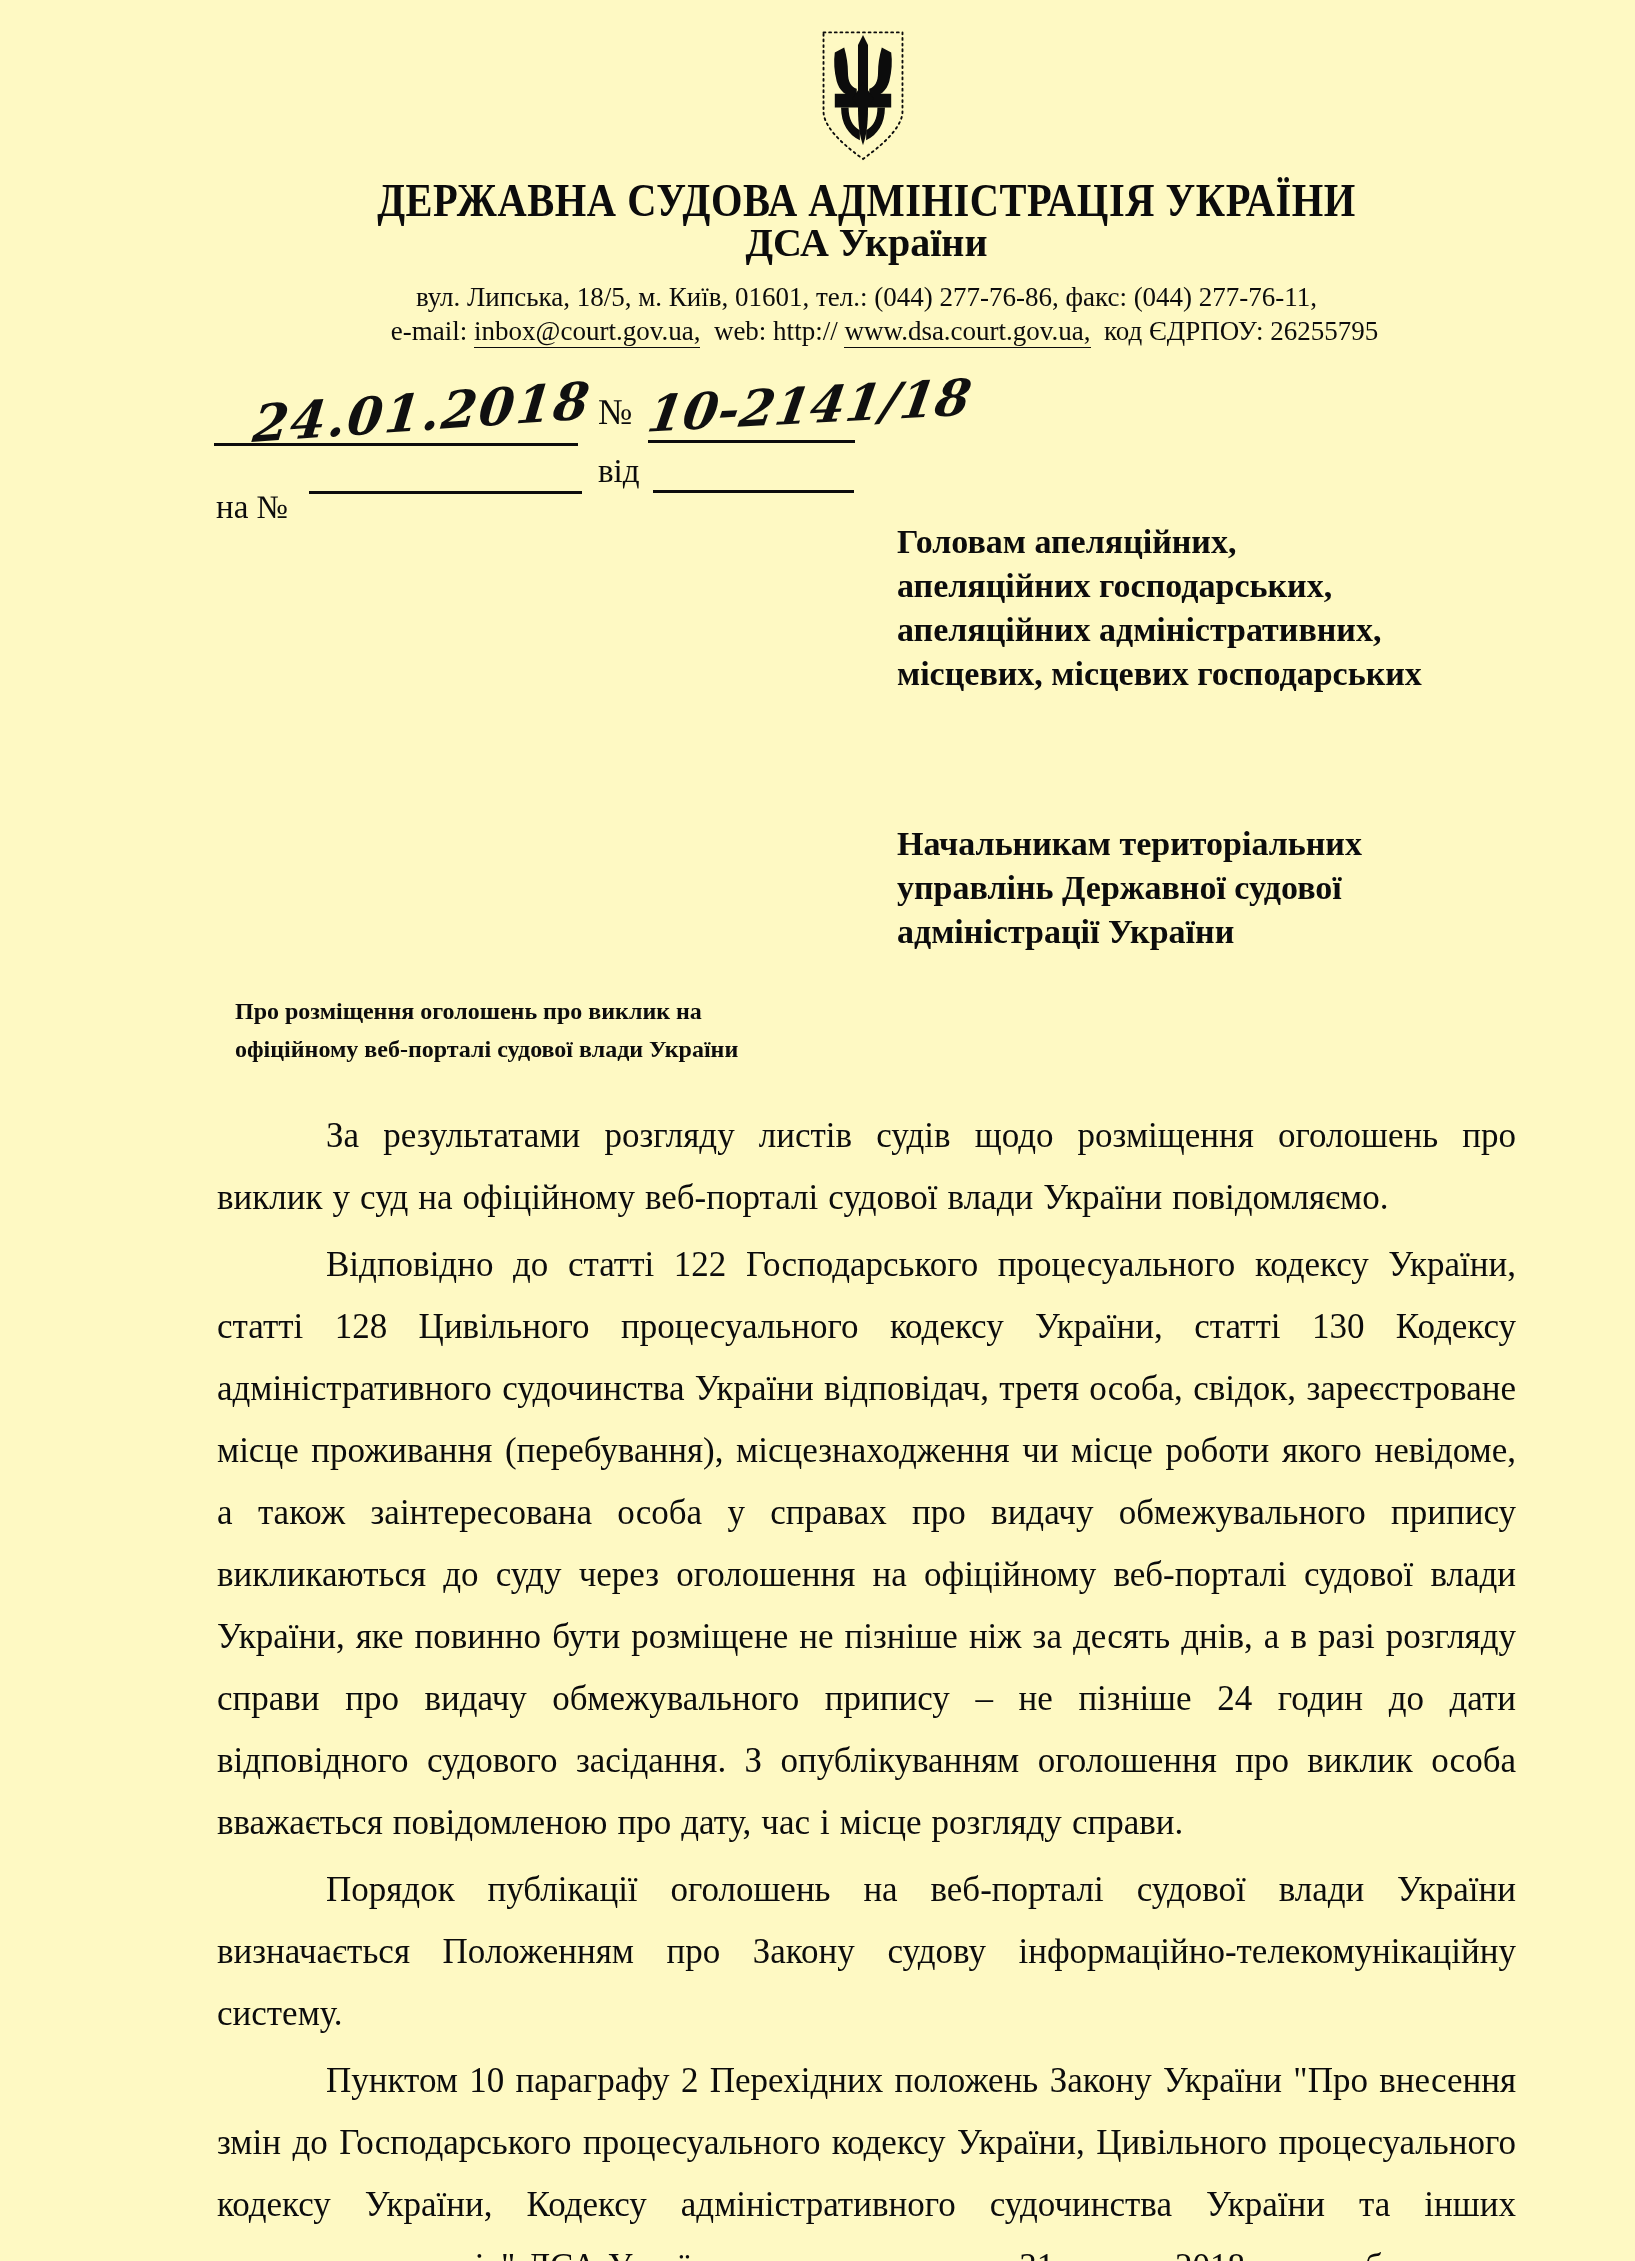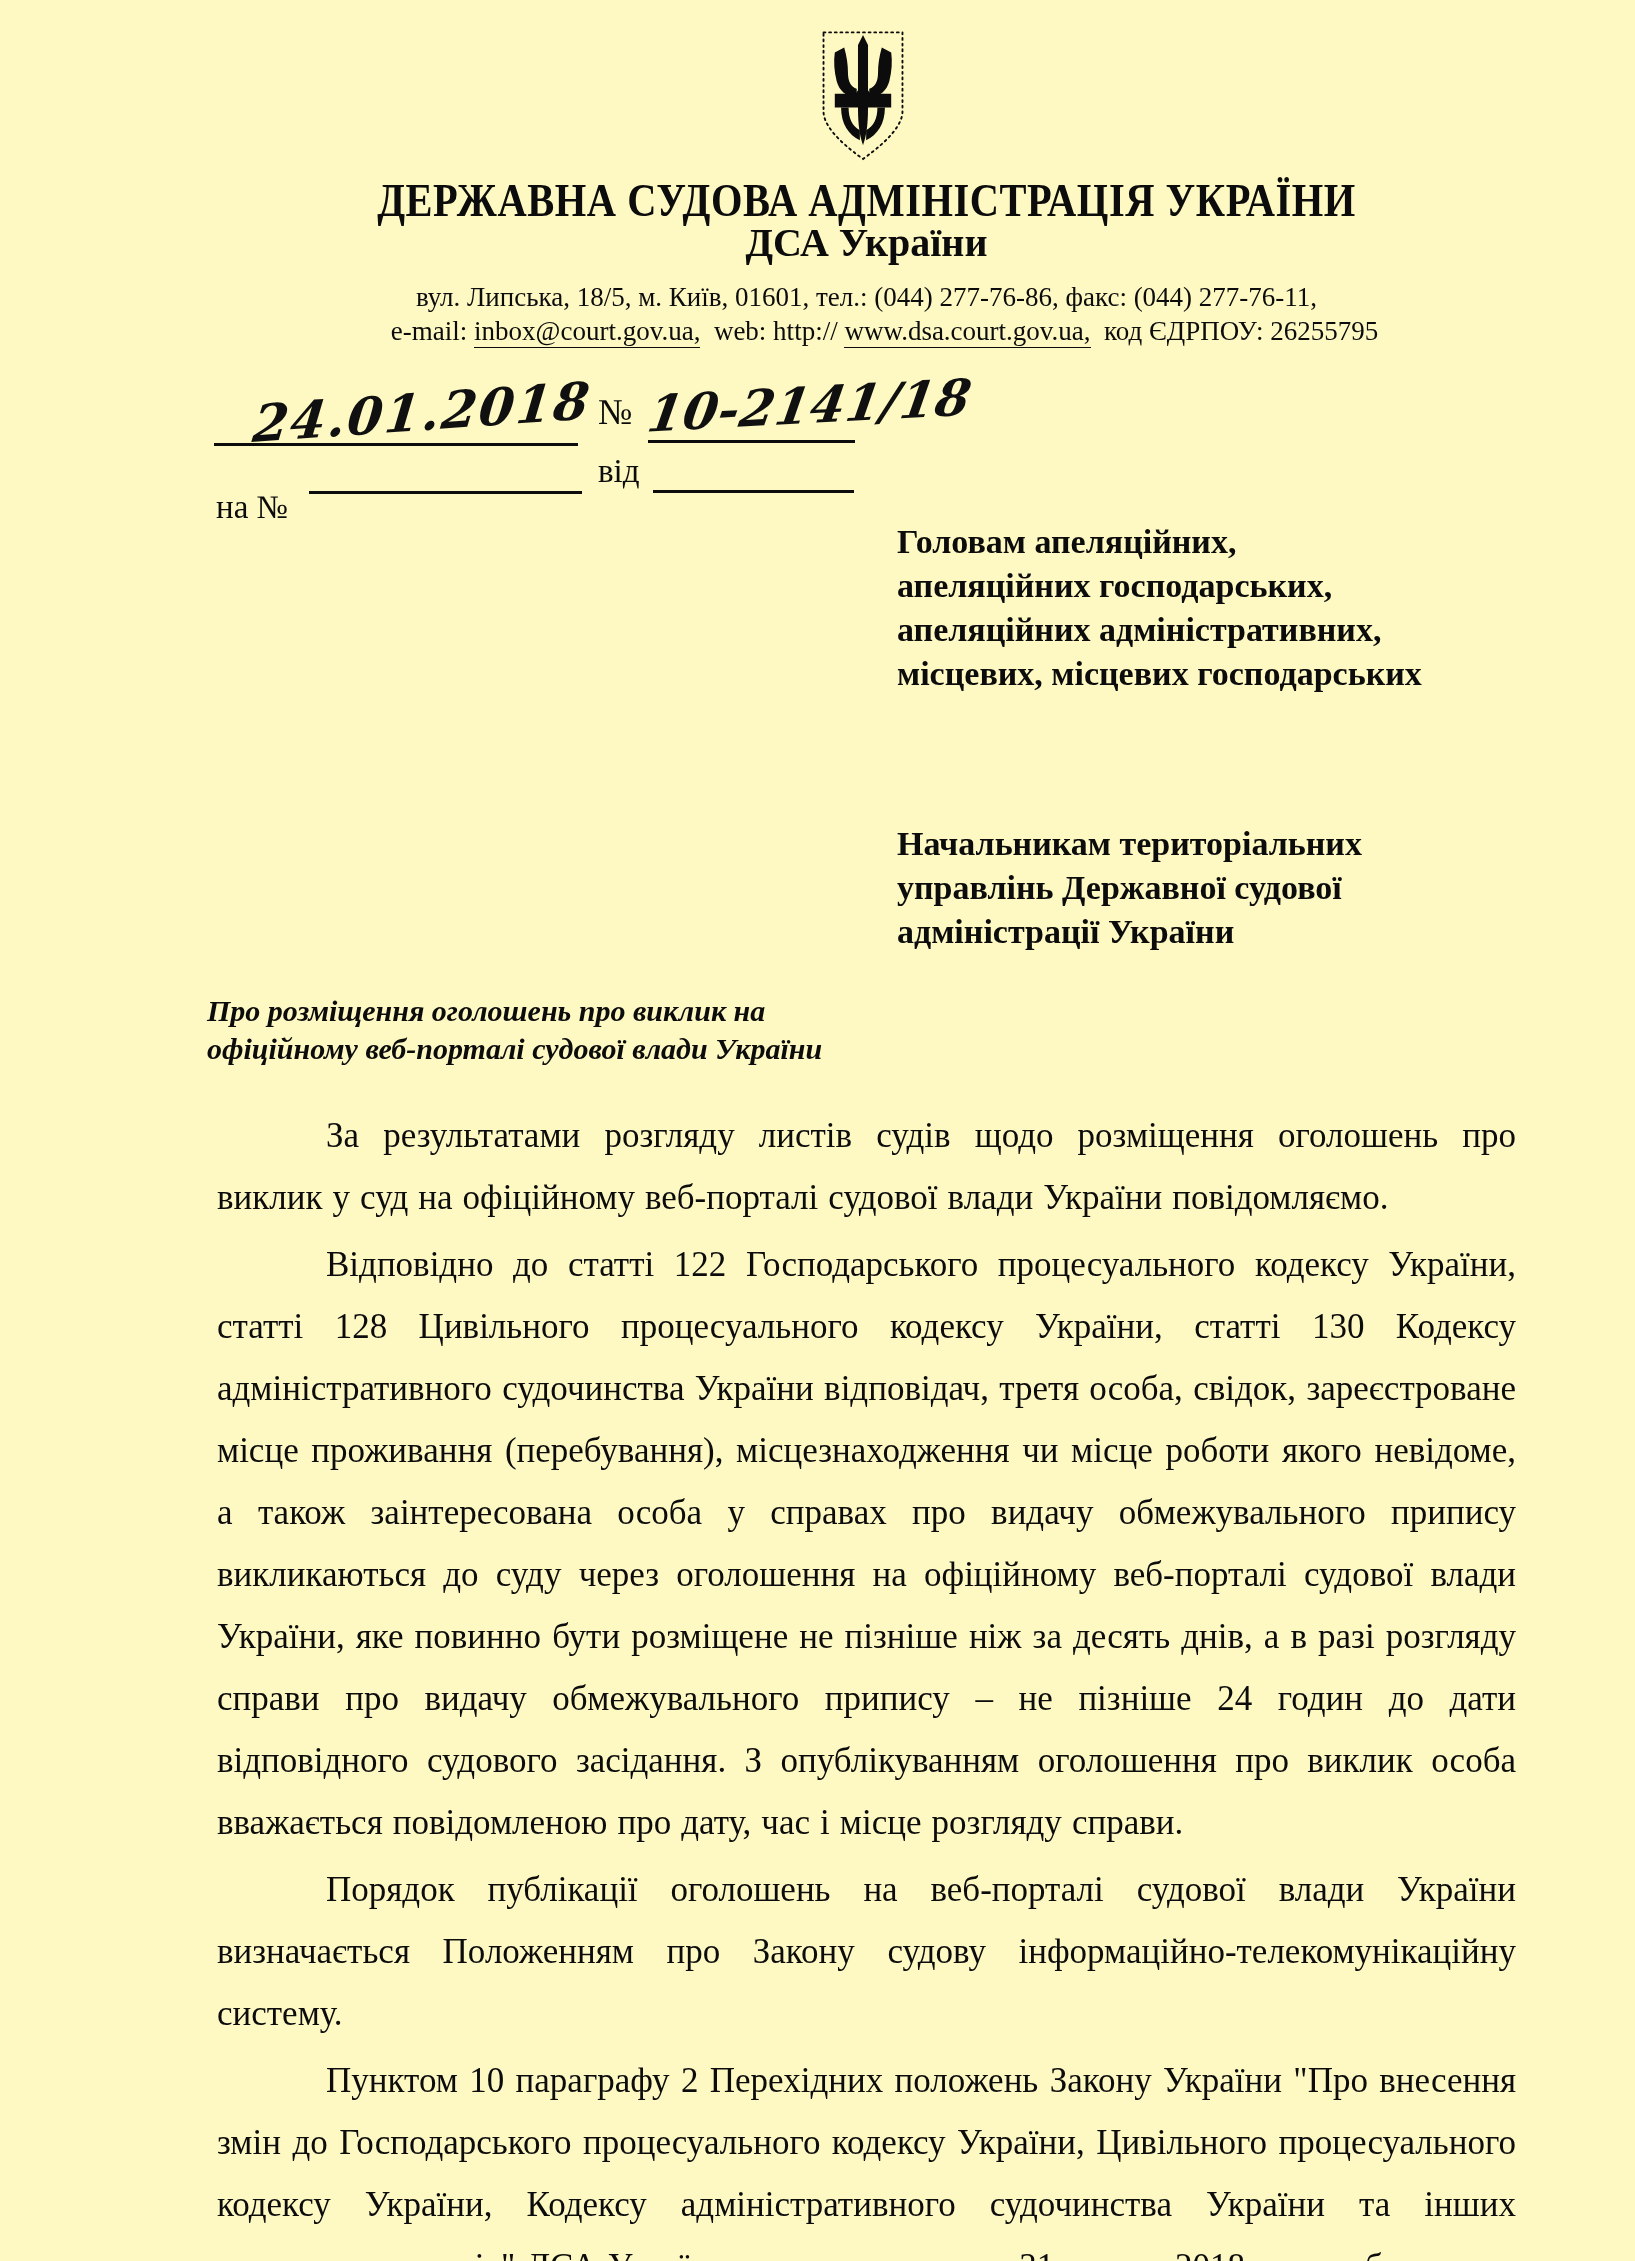--- a/index.html
+++ b/index.html
@@ -26,21 +26,21 @@
   .rule-number{left:648px;top:440px;width:207px;}
   .rule-onnum{left:309px;top:491px;width:273px;}
   .rule-from{left:653px;top:490px;width:201px;}
   .ref-label{position:absolute;font-size:33px;white-space:nowrap;}
   .lbl-no{left:598px;top:391px;font-size:36px;}
   .lbl-onno{left:216px;top:454px;margin-top:35px;}
   .lbl-from{left:598px;top:453px;}
   .recipient{position:absolute;left:897px;width:597px;font-size:34px;font-weight:bold;line-height:44px;}
   .recipient-1{top:520px;}
   .recipient-2{top:822px;}
-  .subject{position:absolute;left:207px;top:992px;width:738px;font-size:30px;font-weight:bold;font-style:italic;line-height:38px;white-space:nowrap;}
+  .subject{position:absolute;left:235px;top:992px;width:738px;font-size:24px;font-weight:bold;line-height:38px;white-space:nowrap;}
   .body-text{position:absolute;left:212px;top:1100px;width:1309px;}
   .body-text p{
     margin:5px;font-size:35px;line-height:62px;text-align:justify;
     text-indent:109px;word-spacing:1.3px;
   }
 </style>
 </head>
 <body>
 
 <div class="page">

